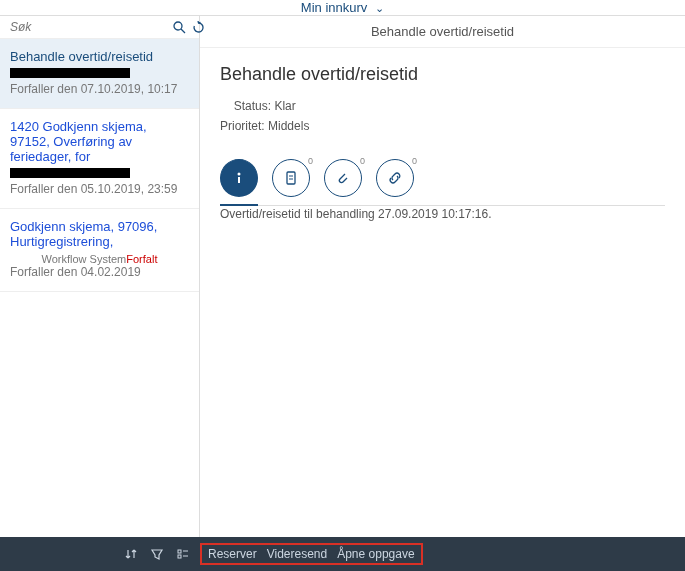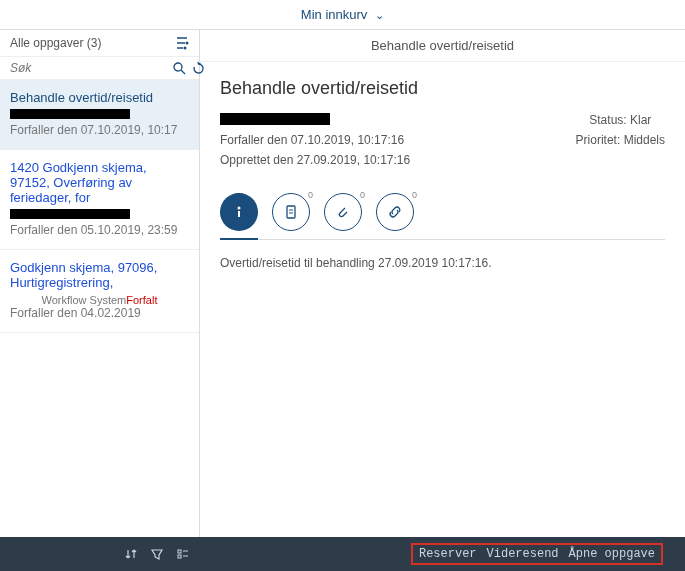--- a/index.html
+++ b/index.html
@@ -1,17 +1,17 @@
 <!DOCTYPE html>
 <html><head>
 <meta charset="utf-8">
 <style>
 * { box-sizing: border-box; margin: 0; padding: 0; }
 body { font-family: Arial, Helvetica, sans-serif; font-size: 13px; color: #333; background: #fff; width: 685px; height: 571px; overflow: hidden; display: flex; flex-direction: column; }
-.top-bar { height: 30px; display: flex; align-items: center; justify-content: center; border-bottom: 1px solid #ddd; }
+.top-bar { height: 16px; display: flex; align-items: center; justify-content: center; border-bottom: 1px solid #ddd; }
 .top-title { color: #1a4d7c; font-weight: 500; cursor: pointer; }
 .top-title .chev { margin-left: 4px; font-size: 11px; }
 .content { flex: 1; display: flex; overflow: hidden; }
 .sidebar { width: 200px; border-right: 1px solid #ddd; display: flex; flex-direction: column; background: #fff; }
 .sb-header { display: flex; align-items: center; justify-content: space-between; padding: 6px 10px; border-bottom: 1px solid #eee; }
 .sb-header-title { color: #555; font-size: 12px; }
 .sb-header-icon { color: #1a4d7c; cursor: pointer; }
 .sb-search { display: flex; align-items: center; padding: 4px 10px; border-bottom: 1px solid #eee; }
 .sb-search input { flex: 1; border: none; outline: none; font-size: 12px; font-style: italic; color: #15803d; background: transparent; }
 .sb-search .icon-btn { color: #1a4d7c; cursor: pointer; font-size: 13px; margin-left: 6px; }
@@ -33,53 +33,41 @@
 .detail-right { text-align: center; font-size: 12px; color: #555; }
 .detail-right div { margin-bottom: 6px; }
 .blackbar-lg { background: #000; height: 12px; width: 110px; margin-bottom: 8px; }
 .detail-line { font-size: 12px; color: #555; margin-bottom: 6px; }
 .tabs { display: flex; gap: 14px; margin-top: 20px; border-bottom: 1px solid #ddd; padding-bottom: 0; }
 .tab-circle { width: 38px; height: 38px; border-radius: 50%; border: 1.5px solid #1a4d7c; display: flex; align-items: center; justify-content: center; cursor: pointer; position: relative; color: #1a4d7c; font-size: 16px; margin-bottom: 8px; }
 .tab-circle.active { background: #1a4d7c; color: #fff; border-bottom: 2px solid #1a4d7c; }
 .tab-circle .badge { position: absolute; top: -4px; right: -4px; font-size: 9px; color: #888; }
 .tabs-wrap { position: relative; }
 .tab-underline { height: 2px; background: #1a4d7c; width: 38px; margin-top: -2px; }
-.note-text { font-size: 12px; color: #555; margin-top: 16px; }
+.note-text { font-size: 12px; color: #555; margin-top: 1px; }
 .footer { height: 34px; background: #2e3b48; display: flex; align-items: center; color: #cbd5e0; }
 .footer-left { width: 200px; display: flex; align-items: center; justify-content: flex-end; padding-right: 10px; gap: 12px; }
 .footer-left .f-icon { cursor: pointer; font-size: 13px; }
-.footer-right { flex: 1; display: flex; align-items: center; justify-content: flex-end; padding-right: 22px; gap: 4px; font-family: Liberation Mono, monospace; }
+.footer-right { flex: 1; display: flex; align-items: center; padding-right: 22px; gap: 4px; }
 .footer-btns { border: 2px solid #d93025; padding: 2px 6px; display: flex; gap: 10px; }
 .f-btn { color: #cbd5e0; font-size: 12px; cursor: pointer; }
 svg { display: block; }
 </style>
 </head>
 <body>
 
 <div class="top-bar">
   <div class="top-title">
     <span>Min innkurv</span>
     <span class="chev">⌄</span>
   </div>
 </div>
 
 <div class="content">
   <div class="sidebar">
-    <div class="sb-header">
-      <span class="sb-header-title">Alle oppgaver (3)</span>
-      <span class="sb-header-icon">
-        <svg width="14" height="14" viewBox="0 0 14 14">
-            <line x1="2" y1="2" x2="12" y2="2" stroke="#1a4d7c" stroke-width="1.5"></line>
-            <line x1="2" y1="7" x2="10" y2="7" stroke="#1a4d7c" stroke-width="1.5"></line>
-            <line x1="2" y1="12" x2="8" y2="12" stroke="#1a4d7c" stroke-width="1.5"></line>
-            <circle cx="12" cy="7" r="1.5" fill="#1a4d7c"></circle>
-            <circle cx="10" cy="12" r="1.5" fill="#1a4d7c"></circle>
-          </svg>
-      </span>
-    </div>
     <div class="sb-search">
       <input type="text" placeholder="Søk" style="">
       <span class="icon-btn">
         <svg width="13" height="13" viewBox="0 0 13 13">
             <circle cx="5" cy="5" r="4" fill="none" stroke="#1a4d7c" stroke-width="1.3"></circle>
             <line x1="8" y1="8" x2="12" y2="12" stroke="#1a4d7c" stroke-width="1.3"></line>
           </svg>
       </span>
       <span class="icon-btn">
         <svg width="13" height="13" viewBox="0 0 13 13">
@@ -108,25 +96,20 @@
         <div class="task-due">Forfaller den 04.02.2019</div>
       </div>
     </div>
   </div>
 
   <div class="main">
     <div class="main-header">Behandle overtid/reisetid</div>
     <div class="main-body">
       <div class="detail-title">Behandle overtid/reisetid</div>
       <div class="detail-row">
-        <div class="detail-left">
-          <div class="blackbar-lg"></div>
-          <div class="detail-line">Forfaller den 07.10.2019, 10:17:16</div>
-          <div class="detail-line">Opprettet den 27.09.2019, 10:17:16</div>
-        </div>
         <div class="detail-right">
           <div>
             <span>Status:</span> <span>Klar</span>
           </div>
           <div>
             <span>Prioritet:</span> <span>Middels</span>
           </div>
         </div>
       </div>
 

